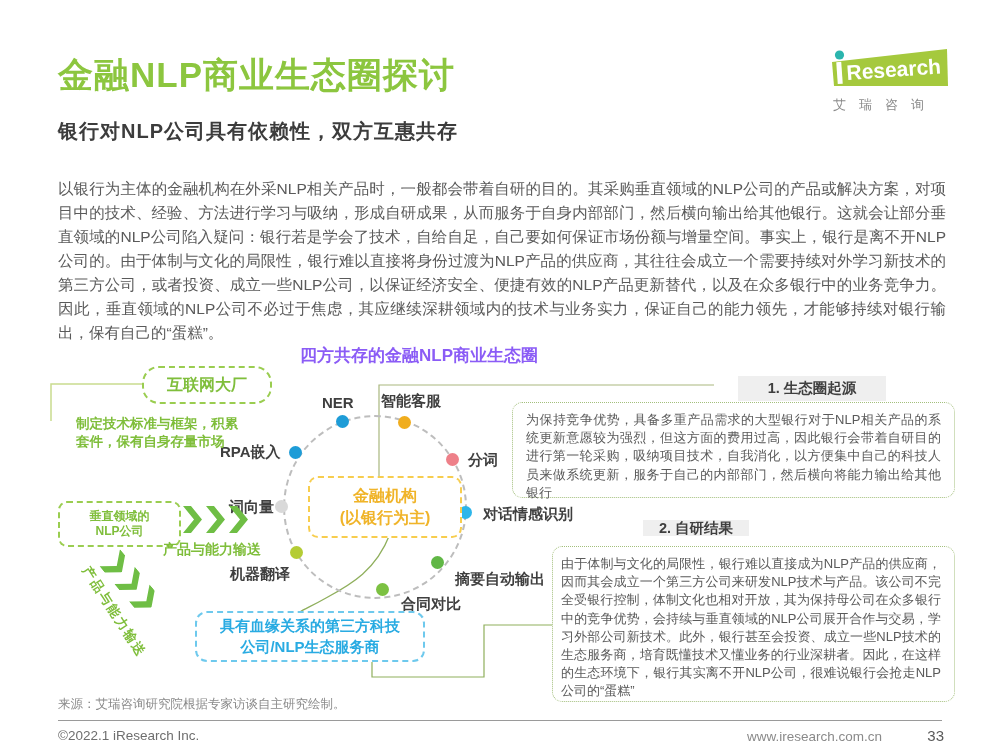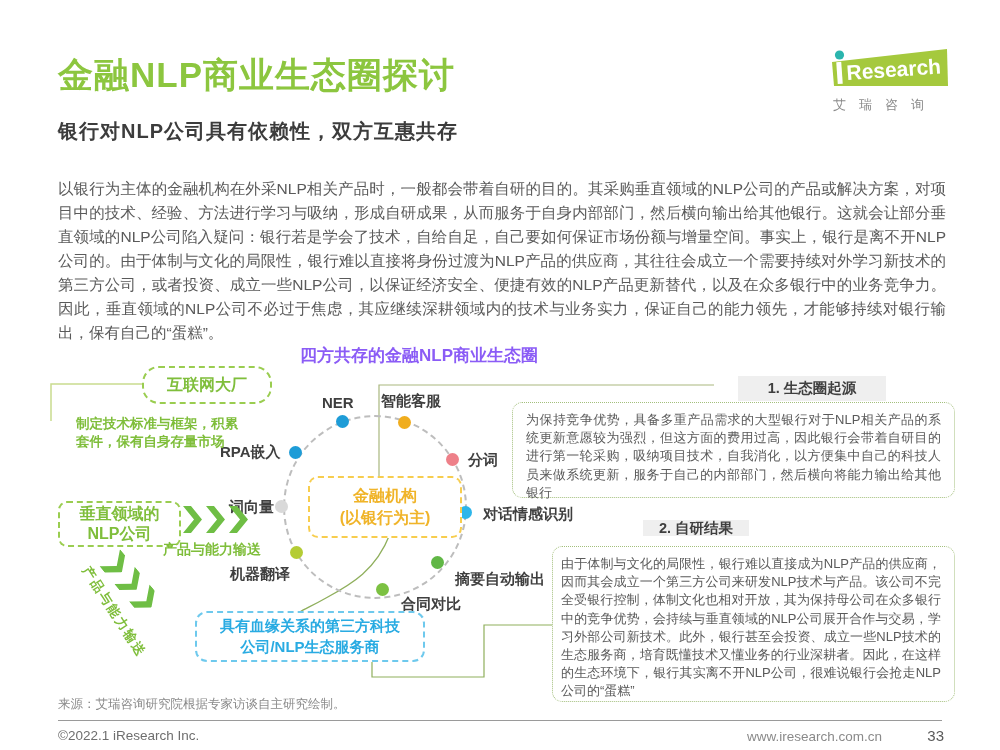--- a/index.html
+++ b/index.html
@@ -21,21 +21,21 @@
   #diagram-title{left:300px;top:344px;width:400px;text-align:left;font-size:17px;font-weight:bold;color:#8b5cf6;}
   #eco-circle{left:283px;top:415px;width:180px;height:180px;border:2px dashed #BDBDBD;border-radius:50%;}
   .dot{position:absolute;width:13px;height:13px;border-radius:50%;}
   .node-label{position:absolute;font-size:15px;font-weight:bold;color:#3F3F3F;white-space:nowrap;}
   #center-box{left:308px;top:476px;width:150px;height:58px;background:#fff;border:2px dashed #F7CD4E;
               border-radius:10px;display:flex;flex-direction:column;justify-content:center;align-items:center;
               font-size:16px;font-weight:bold;color:#F0B429;line-height:1.35;}
   .green-box{background:#fff;border:2px dashed #9ACD50;display:flex;flex-direction:column;justify-content:center;
              align-items:center;font-weight:bold;color:#7FBE3B;line-height:1.25;}
   #internet-box{left:142px;top:366px;width:126px;height:34px;border-radius:17px;font-size:16px;}
-  #vertical-box{left:58px;top:501px;width:119px;height:42px;border-radius:9px;font-size:16px;}
+  #vertical-box{left:58px;top:501px;width:119px;height:42px;border-radius:9px;font-size:12px;}
   #internet-desc{left:76px;top:415px;width:230px;font-size:13.5px;font-weight:bold;color:#7FBE3B;line-height:1.3;}
   #third-party-box{left:195px;top:611px;width:226px;height:47px;background:#fff;border:2px dashed #6EC9ED;
                    border-radius:12px;display:flex;flex-direction:column;justify-content:center;align-items:center;
                    font-size:15px;font-weight:bold;color:#29ABE2;line-height:1.35;}
   .chev{width:19px;height:27px;background:#6FBE45;
         clip-path:polygon(0 0,42% 0,100% 50%,42% 100%,0 100%,58% 50%);}
   #chevrons-right{left:183px;top:506px;display:flex;gap:4px;}
   #chevrons-diag{left:120px;top:549px;display:flex;gap:4px;transform:rotate(50deg);transform-origin:0 0;}
   #transfer-h{left:163px;top:541px;font-size:14px;font-weight:bold;color:#7FBE3B;white-space:nowrap;}
   #transfer-d{left:93px;top:563px;font-size:13px;font-weight:bold;color:#7FBE3B;white-space:nowrap;

